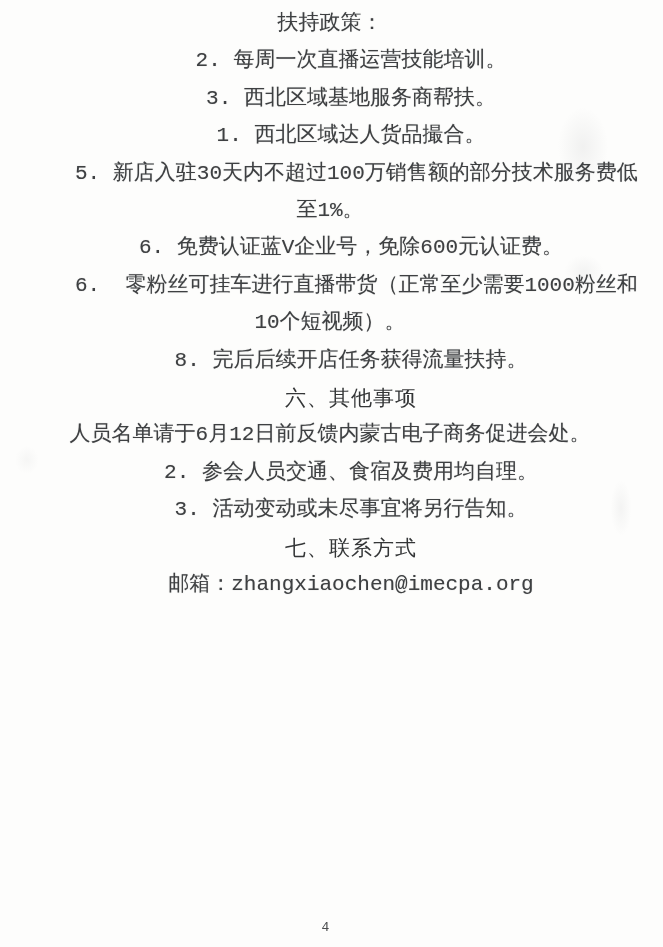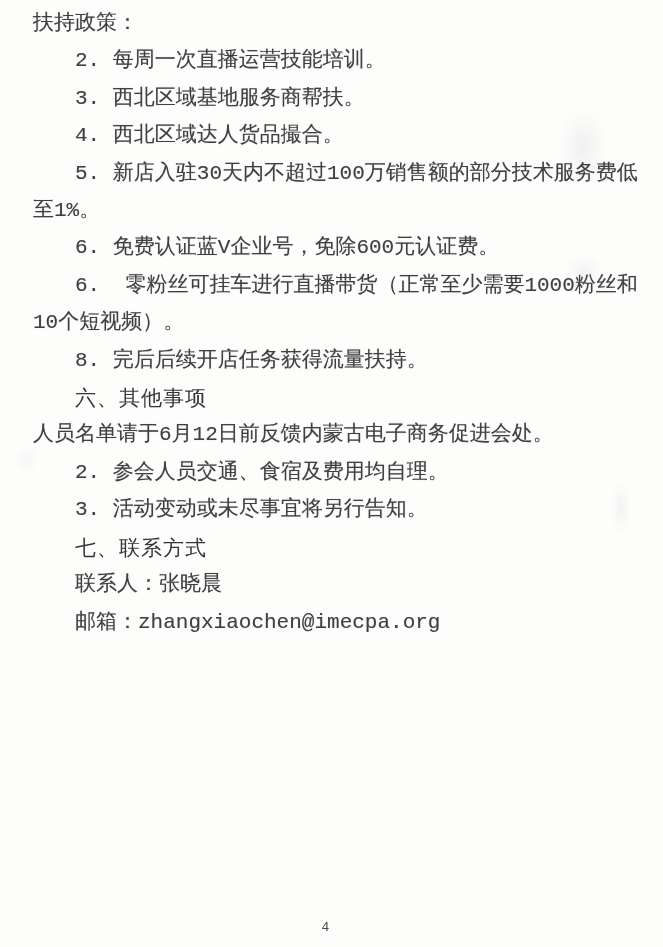--- a/index.html
+++ b/index.html
@@ -16,20 +16,21 @@
     color: #3e4042;
     font-family: "Liberation Mono", "DejaVu Sans Mono", monospace;
   }
   .content {
     position: absolute;
     top: 5px;
     left: 0;
     right: 0;
     padding-left: 33px;
     padding-right: 36px;
+    text-align: center;
   }
   .line {
     white-space: pre;
     font-size: 21px;
     line-height: 37.4px;
     letter-spacing: 0px;
     text-shadow: 0 0 1px rgba(62, 64, 66, 0.35);
   }
   .indent {
     padding-left: 42px;
@@ -80,31 +81,30 @@
 
   <div class="smudge s1"></div>
   <div class="smudge s2"></div>
   <div class="smudge s3"></div>
   <div class="smudge s4"></div>
 
   <div class="content">
     <div class="line">扶持政策：</div>
     <div class="line indent">2. 每周一次直播运营技能培训。</div>
     <div class="line indent">3. 西北区域基地服务商帮扶。</div>
-    <div class="line indent">4. 西北区域达人货品撮合。</div>
+    <div class="line indent">1. 西北区域达人货品撮合。</div>
     <div class="line indent">5. 新店入驻30天内不超过100万销售额的部分技术服务费低</div>
     <div class="line">至1%。</div>
     <div class="line indent">6. 免费认证蓝V企业号，免除600元认证费。</div>
     <div class="line indent">6.  零粉丝可挂车进行直播带货（正常至少需要1000粉丝和</div>
     <div class="line">10个短视频）。</div>
     <div class="line indent">8. 完后后续开店任务获得流量扶持。</div>
     <div class="line indent heading">六、其他事项</div>
     <div class="line">人员名单请于6月12日前反馈内蒙古电子商务促进会处。</div>
     <div class="line indent">2. 参会人员交通、食宿及费用均自理。</div>
     <div class="line indent">3. 活动变动或未尽事宜将另行告知。</div>
     <div class="line indent heading">七、联系方式</div>
-    <div class="line indent">联系人：张晓晨</div>
     <div class="line indent">邮箱：zhangxiaochen@imecpa.org</div>
   </div>
 
   <div class="page-number">4</div>
 
 </div>
 
 </body></html>

